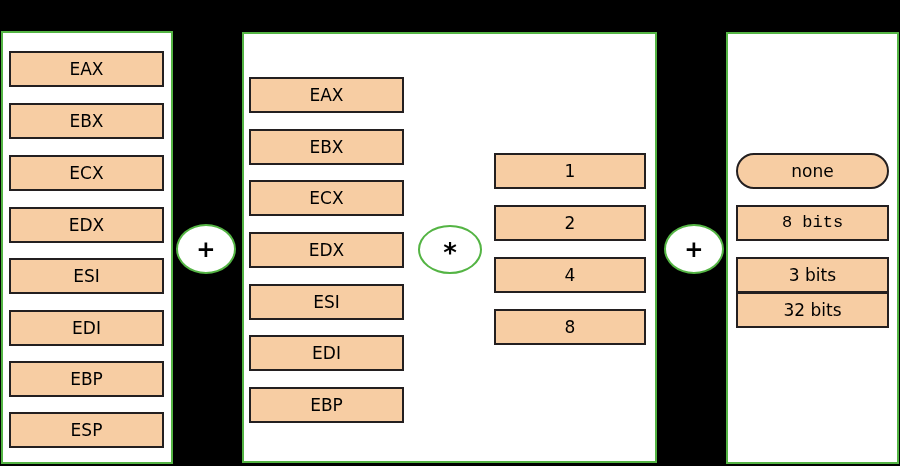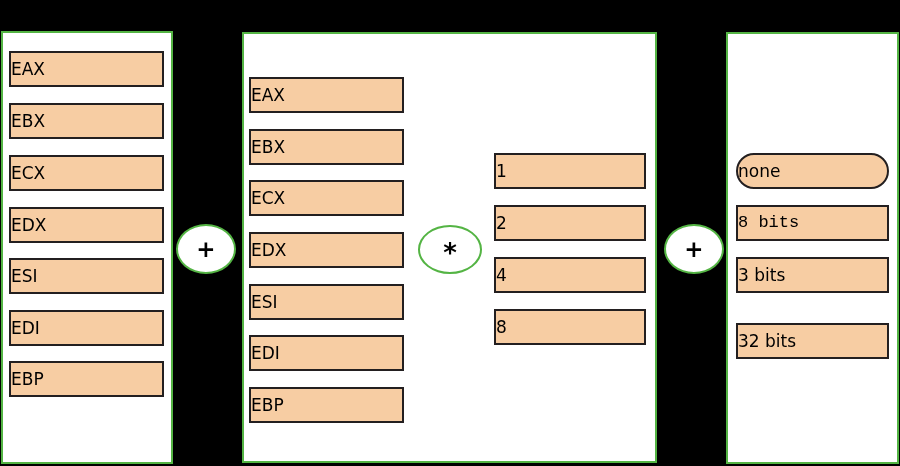--- a/index.html
+++ b/index.html
@@ -52,20 +52,21 @@
   }
 
   
   .item-box {
     position: absolute;
     background: #f7cda3;
     border: 2px solid #231f20;
     box-sizing: border-box;
     height: 36px;
     line-height: 32px;
+    text-align: center;
     font-size: 17px;
     color: #000000;
     white-space: nowrap;
   }
 
   
   .col-base   { left: 9px;   width: 155px; }
   .col-index  { left: 249px; width: 155px; }
   .col-scale  { left: 494px; width: 152px; }
   .col-disp   { left: 736px; width: 153px; }
@@ -100,20 +101,21 @@
 
   <div class="panel" id="panel-registers-base"></div>
 
   <div class="item-box col-base" style="top:51px;">EAX</div>
   <div class="item-box col-base" style="top:103px;">EBX</div>
   <div class="item-box col-base" style="top:155px;">ECX</div>
   <div class="item-box col-base" style="top:207px;">EDX</div>
   <div class="item-box col-base" style="top:258px;">ESI</div>
   <div class="item-box col-base" style="top:310px;">EDI</div>
   <div class="item-box col-base" style="top:361px;">EBP</div>
+  <div class="item-box col-base" style="top:412px;">ESP</div>
 
   <div class="op-ellipse" id="op-plus-1">
     <span>+</span>
   </div>
 
   <div class="panel" id="panel-index-scale"></div>
 
   <div class="item-box col-index" style="top:77px;">EAX</div>
   <div class="item-box col-index" style="top:129px;">EBX</div>
   <div class="item-box col-index" style="top:180px;">ECX</div>
@@ -133,15 +135,15 @@
 
   <div class="op-ellipse" id="op-plus-2">
     <span>+</span>
   </div>
 
   <div class="panel" id="panel-displacement"></div>
 
   <div class="item-box col-disp" style="top:153px;border-radius:18px;">none</div>
   <div class="item-box col-disp" style="top:205px;font-family:Liberation Mono, monospace;">8 bits</div>
   <div class="item-box col-disp" style="top:257px;">3 bits</div>
-  <div class="item-box col-disp" style="top:323px;">32 bits</div>
+  <div class="item-box col-disp" style="top:292px;">32 bits</div>
 
 </div>
 
 </body></html>

